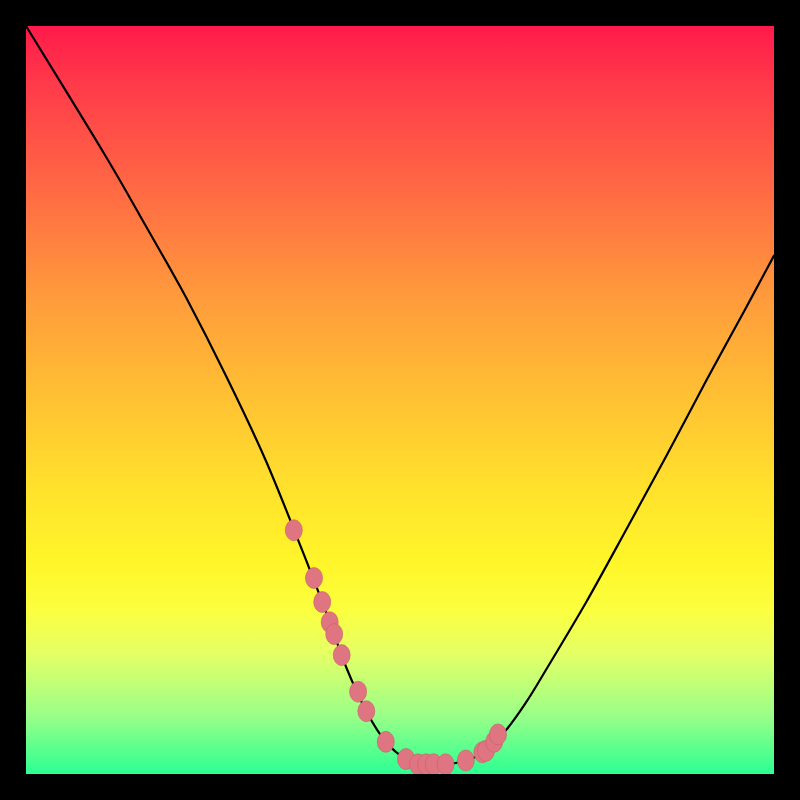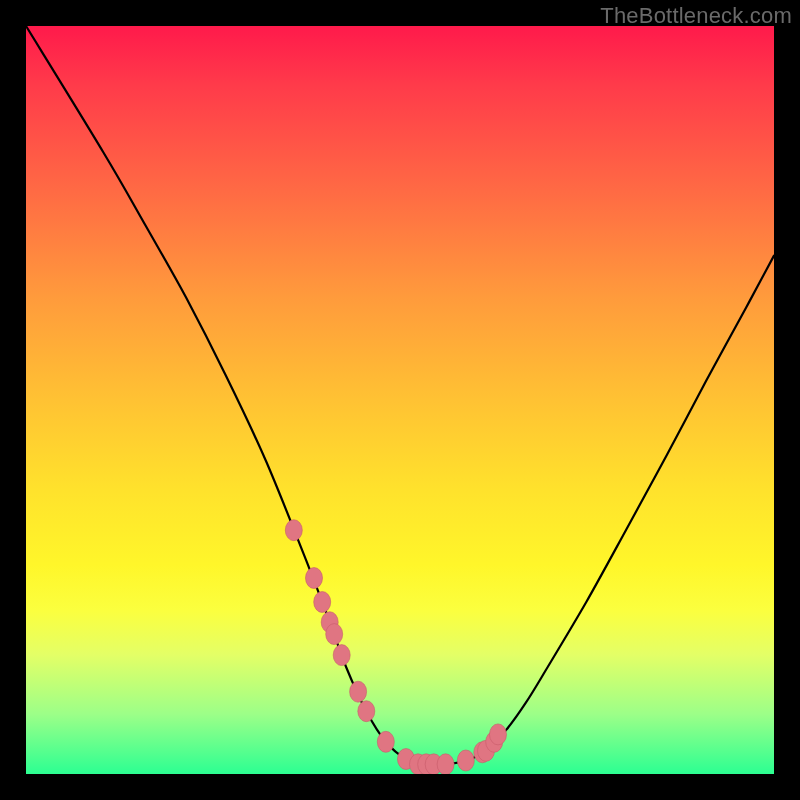--- a/index.html
+++ b/index.html
@@ -78,14 +78,13 @@
           <ellipse cx="407.7" cy="738.3" rx="8.5" ry="10.5" fill="#e07582" stroke="#c85c69" stroke-width="0.6"></ellipse>
           <ellipse cx="419.6" cy="738.3" rx="8.5" ry="10.5" fill="#e07582" stroke="#c85c69" stroke-width="0.6"></ellipse>
           <ellipse cx="439.8" cy="734.5" rx="8.5" ry="10.5" fill="#e07582" stroke="#c85c69" stroke-width="0.6"></ellipse>
           <ellipse cx="456.3" cy="726.3" rx="8.5" ry="10.5" fill="#e07582" stroke="#c85c69" stroke-width="0.6"></ellipse>
           <ellipse cx="460.0" cy="724.8" rx="8.5" ry="10.5" fill="#e07582" stroke="#c85c69" stroke-width="0.6"></ellipse>
           <ellipse cx="468.2" cy="715.8" rx="8.5" ry="10.5" fill="#e07582" stroke="#c85c69" stroke-width="0.6"></ellipse>
           <ellipse cx="472.0" cy="708.4" rx="8.5" ry="10.5" fill="#e07582" stroke="#c85c69" stroke-width="0.6"></ellipse>
         </g>
     </svg>
   </div>
-  <div class="watermark">TheBottleneck.com</div>
 </div>
 
 </body></html>

